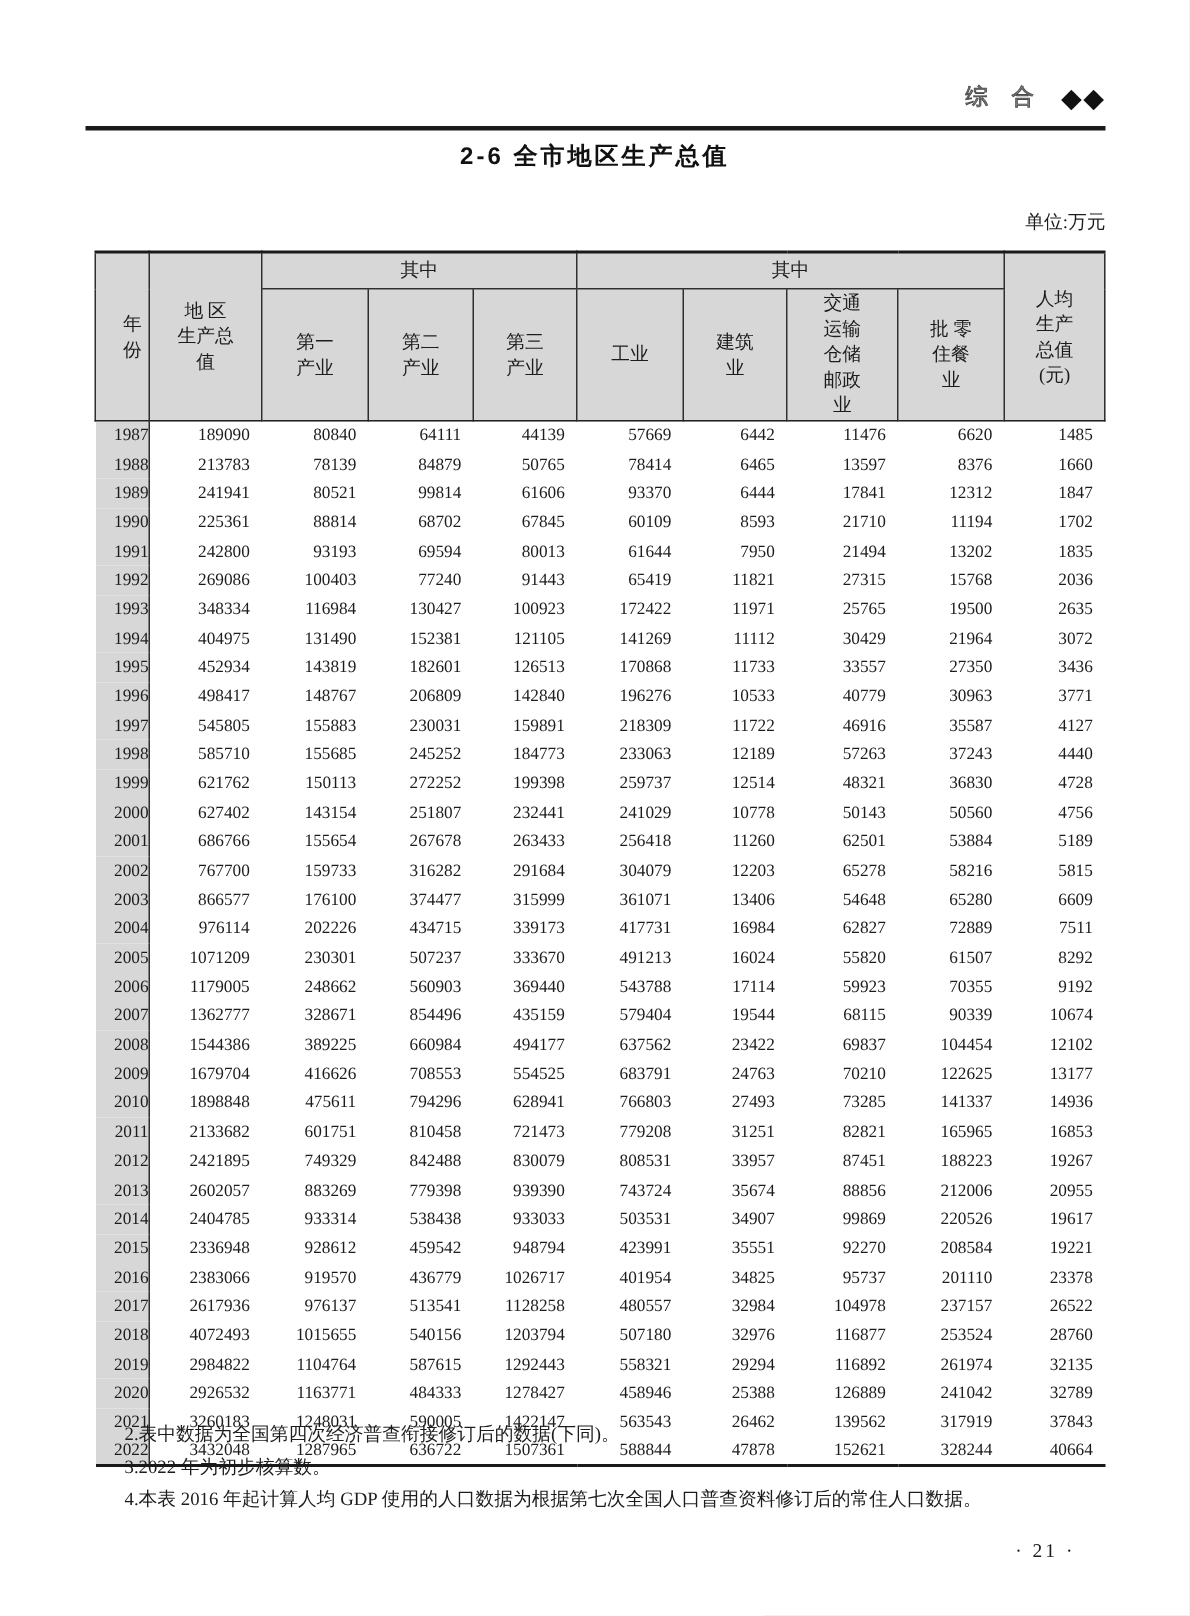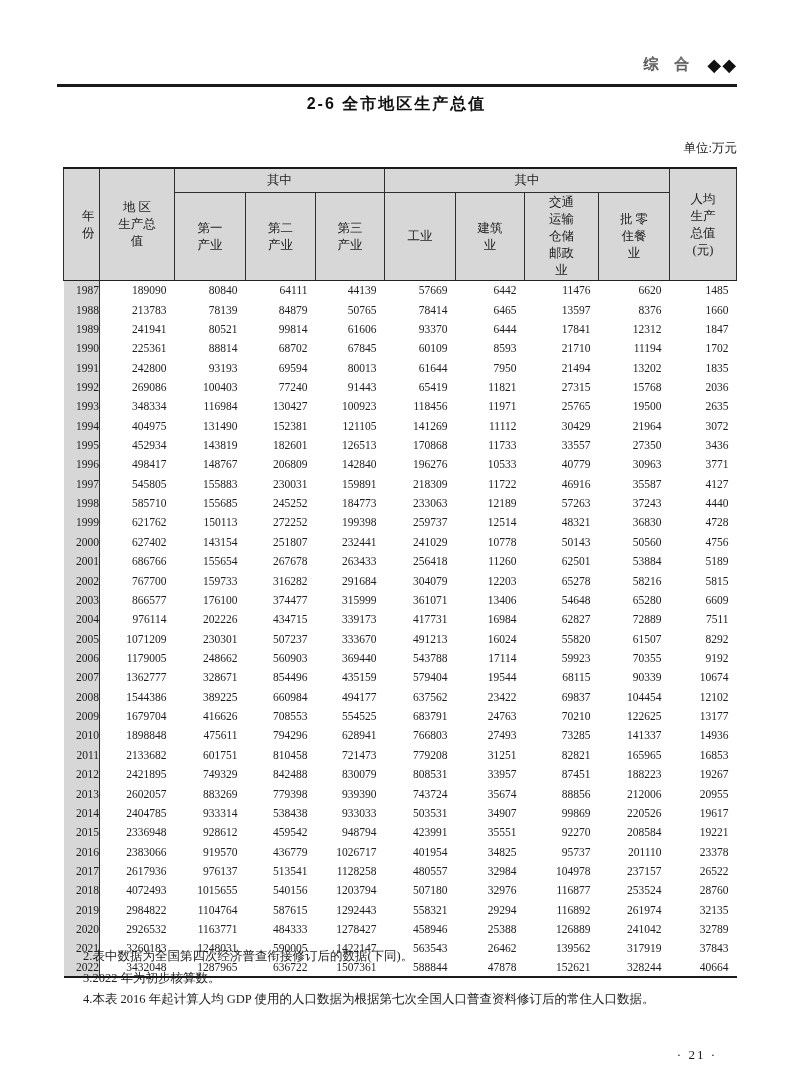--- a/index.html
+++ b/index.html
@@ -72,21 +72,21 @@
   }
   
   .notes{
     position:absolute;top:946px;left:52px;width:700px;
     font-size:12.5px;line-height:21.5px;
   }
   .note-line{white-space:nowrap;}
   .note-line.indent{padding-left:31px;}
   .pagenum{
     position:absolute;top:1026px;right:76px;
-    font-size:13px;letter-spacing:2px;margin-top:21px;
+    font-size:13px;letter-spacing:2px;
   }
 </style>
 </head>
 <body>
 
 <div class="page">
 
   <div class="corner">
     <span class="corner-text">综 合</span>
     <span class="corner-diamonds">◆◆</span>
@@ -213,21 +213,21 @@
           <td class="num">27315</td>
           <td class="num">15768</td>
           <td class="num">2036</td>
         </tr>
         <tr>
           <td class="year">1993</td>
           <td class="num">348334</td>
           <td class="num">116984</td>
           <td class="num">130427</td>
           <td class="num">100923</td>
-          <td class="num">118456</td>
+          <td class="num">172422</td>
           <td class="num">11971</td>
           <td class="num">25765</td>
           <td class="num">19500</td>
           <td class="num">2635</td>
         </tr>
         <tr>
           <td class="year">1994</td>
           <td class="num">404975</td>
           <td class="num">131490</td>
           <td class="num">152381</td>

